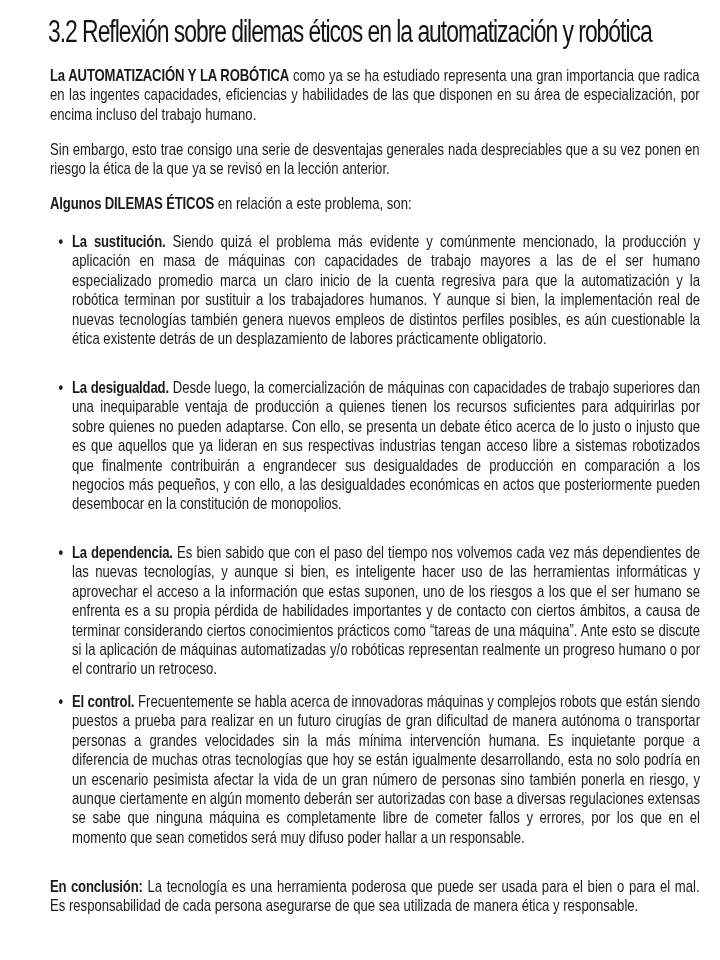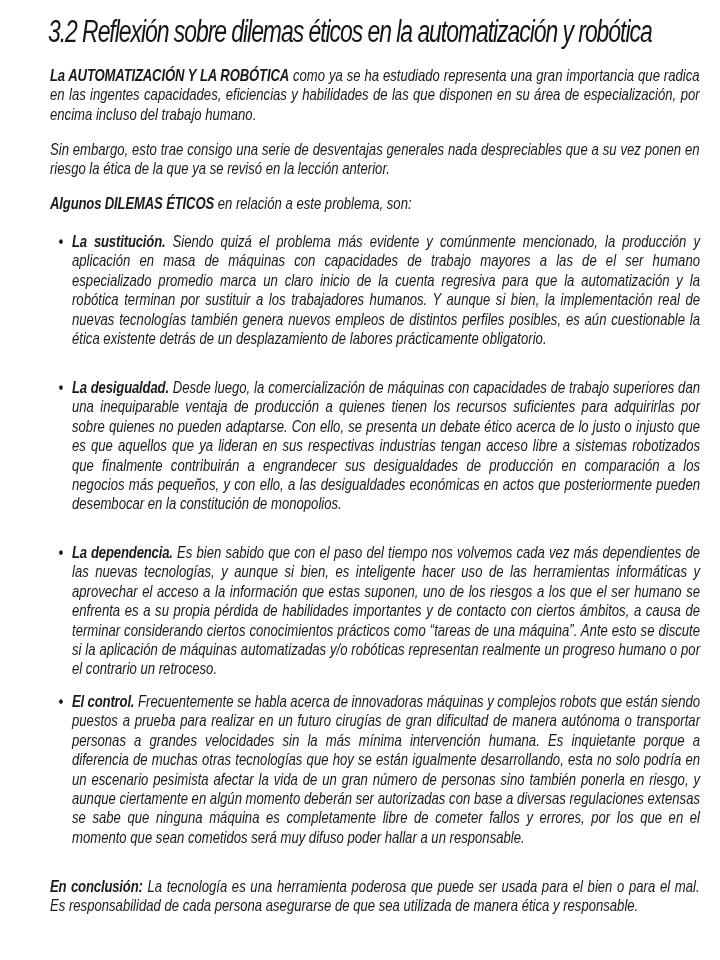--- a/index.html
+++ b/index.html
@@ -14,21 +14,20 @@
       position: relative;
       color: #1a1a1a;
       font-family: "Liberation Sans", sans-serif;
     }
     .page {
       position: absolute;
       left: 0;
       top: 0;
       width: 720px;
       height: 960px;
-      font-style: italic;
     }
     .title {
       position: absolute;
       left: 48px;
       top: 14px;
       width: 850px;
       font-size: 31px;
       font-weight: normal;
       letter-spacing: -1.4px;
       transform: scaleX(0.74);

